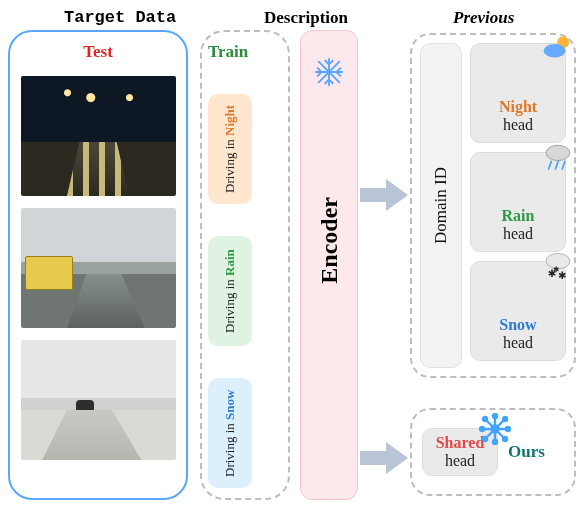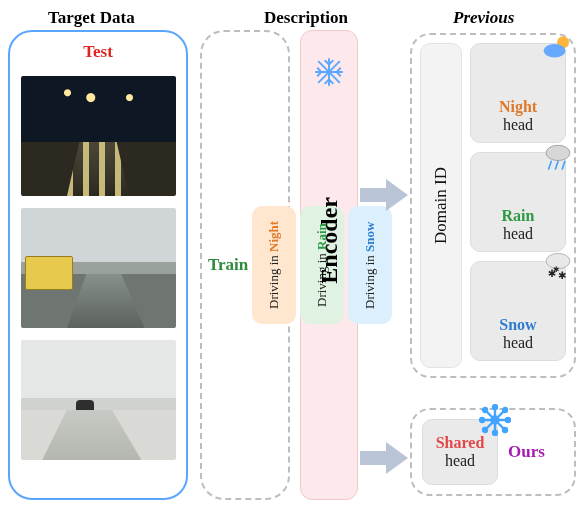--- a/index.html
+++ b/index.html
@@ -11,21 +11,21 @@
     position: relative;
     padding: 8px 8px 4px 8px;
   }
 
   .headers {
     display: flex;
     position: relative;
     margin-bottom: 4px;
   }
   .hdr { font-size: 17px; font-weight: bold; color: #000; text-align: center; position: absolute; top: 0; }
-  .hdr-target { left: 40px; }
+  .hdr-target { left: 56px; font-family: Liberation Mono, monospace; }
   .hdr-desc   { left: 215px; margin-left: 41px; }
   .hdr-prev   { left: 445px; font-style: italic; }
 
   .row { display: flex; align-items: stretch; margin-top: 22px; }
 
   
   .target-col {
     width: 180px; height: 470px;
     border: 2px solid #5aa6ff;
     border-radius: 24px;
@@ -79,22 +79,22 @@
     background: linear-gradient(#c7c9c4,#b4b6b0);
     clip-path: polygon(25% 0, 70% 0, 100% 100%, 0 100%);
   }
 
   
   .desc-col {
     width: 90px; height: 470px;
     border: 2px dashed #bdbdbd;
     border-radius: 24px;
     margin-left: 12px;
-    display: flex; align-items: center;
-    padding: 10px 6px; gap: 4px;
+    display: flex; flex-direction: column; align-items: flex-start;
+    padding: 10px 6px; gap: 32px;
   }
   .train-label { color:#2e8b3d; font-weight:bold; font-size:17px; }
   .chip {
     width: 44px; height: 118px; border-radius: 10px;
     display:flex; align-items:center; justify-content:center;
     writing-mode: vertical-rl; transform: rotate(180deg);
     font-size: 13px; color:#222;
   }
   .chip .lead { }
   .chip .dom  { font-weight:bold; }
@@ -163,29 +163,29 @@
   .head-ico { position:absolute; top:-12px; right:-10px; width:34px; height:34px; }
 
   
   .ours-block {
     position:absolute; left:410px; top:408px;
     width: 166px; height: 88px;
     border:2px dashed #bdbdbd; border-radius:20px;
     display:flex; align-items:center; gap:10px; padding:10px 10px;
   }
   .shared-card {
-    width:76px; height:66px;
+    width:76px; height:48px;
     background:#eaeaea; border:1px solid #dcdcdc; border-radius:10px;
     display:flex; flex-direction:column; align-items:center; justify-content:center;
     position:relative; font-size:16px;
   }
   .shared-card .dom { color:#e24848; font-weight:bold; }
   .shared-card .sub { color:#222; }
   .shared-ico { position:absolute; top:-16px; right:-14px; width:32px; height:32px; }
-  .ours-label { font-size:17px; font-weight:bold; color:#a21caf; }
+  .ours-label { font-size:17px; font-weight:bold; color:#0f766e; }
 </style>
 </head>
 <body>
 
 <div class="headers">
   <div class="hdr hdr-target">Target Data</div>
   <div class="hdr hdr-desc">Description</div>
   <div class="hdr hdr-prev">Previous</div>
 </div>
 

